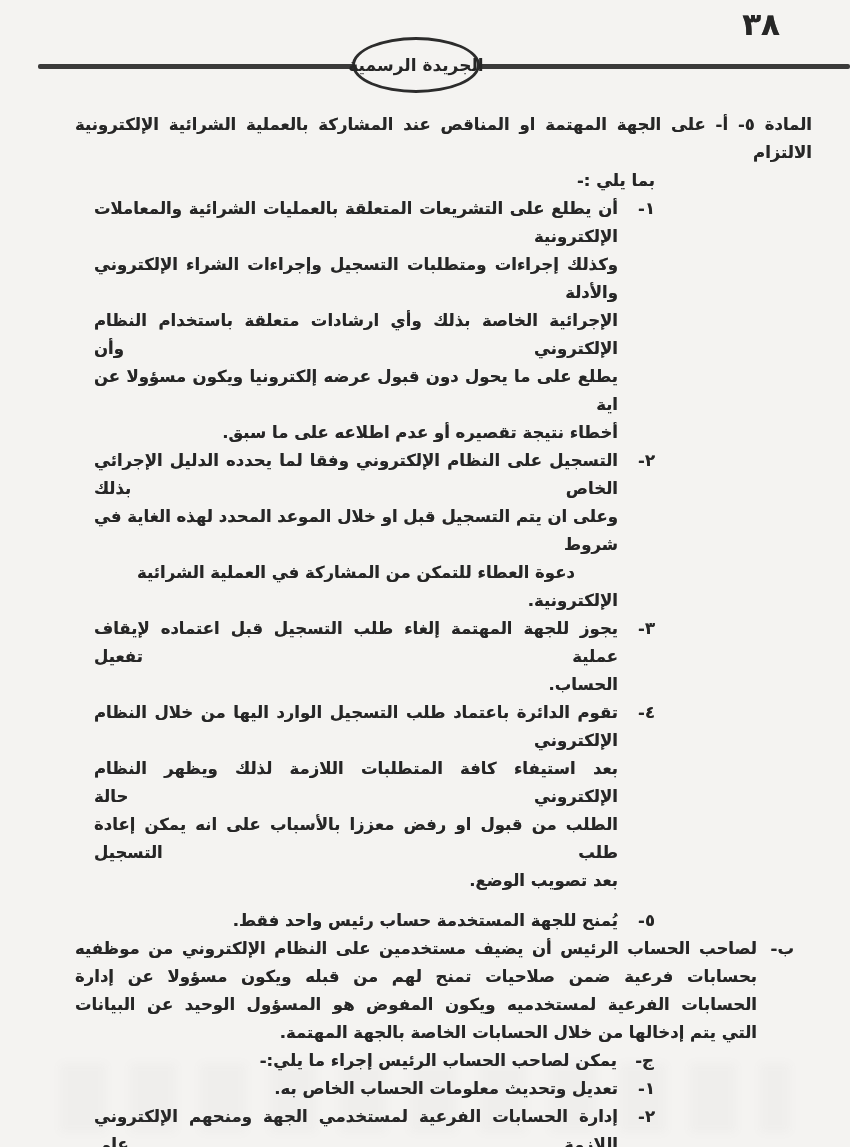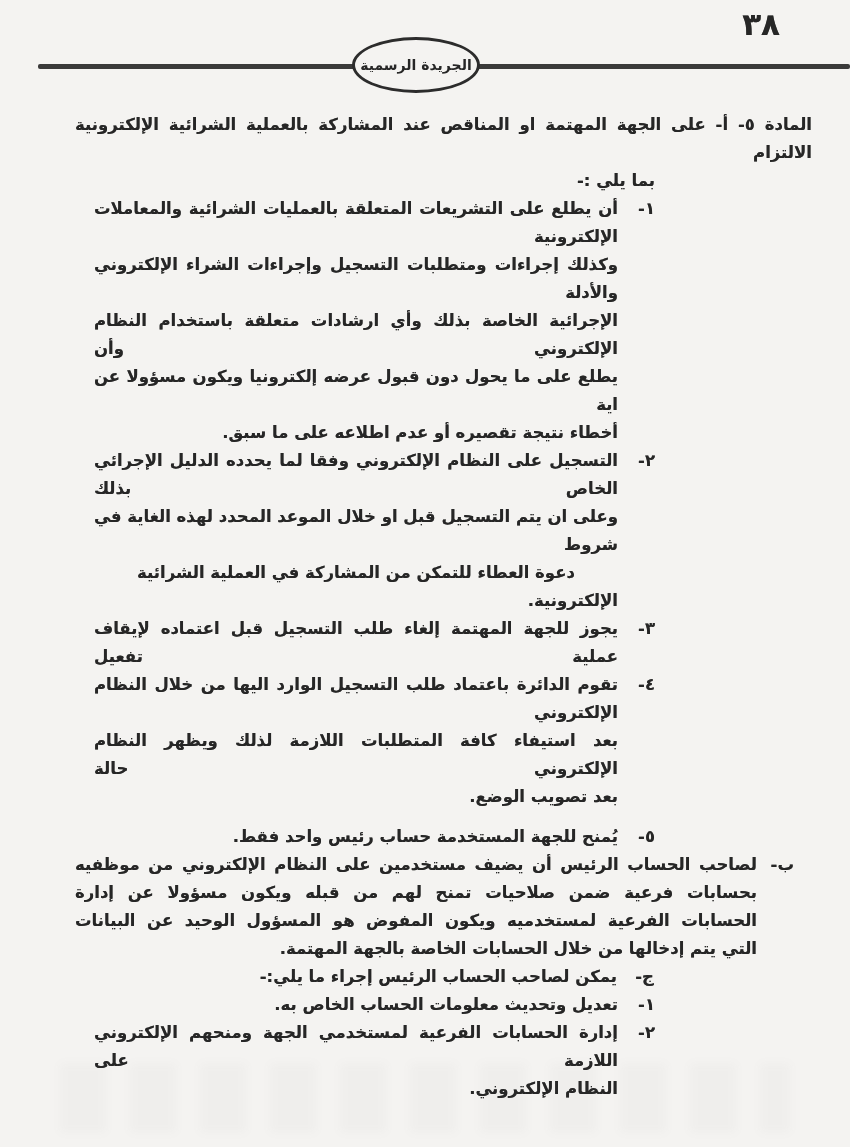--- a/index.html
+++ b/index.html
@@ -24,21 +24,21 @@
     height:5px;background:#3a3a3a;border-radius:2px;
   }
   .gazette-seal{
     position:absolute;top:37px;left:352px;
     width:128px;height:56px;
     border:3px solid #2c2c2c;border-radius:50%;
     background:#f4f3f1;
     display:flex;align-items:center;justify-content:center;
     box-sizing:border-box;
   }
-  .gazette-seal span{font-size:14px;white-space:nowrap;}
+  .gazette-seal span{font-size:17px;white-space:nowrap;}
   
   .body{
     position:absolute;top:111px;right:38px;left:75px;
     font-size:16.5px;line-height:28px;
     text-shadow:0 0 .5px rgba(0,0,0,.5);
   }
   .line{white-space:nowrap;}
   .j{white-space:normal;text-align:justify;text-align-last:justify;}
   .last{white-space:normal;text-align:center;text-align-last:right;}
   .intro-tail{padding-right:0;margin-right:157px;}
@@ -94,28 +94,30 @@
         <div class="line j">التسجيل على النظام الإلكتروني وفقا لما يحدده الدليل الإجرائي الخاص بذلك</div>
         <div class="line j">وعلى ان يتم التسجيل قبل او خلال الموعد المحدد لهذه الغاية في شروط</div>
         <div class="line last">دعوة العطاء للتمكن من المشاركة في العملية الشرائية الإلكترونية.</div>
       </div>
     </div>
 
     <div class="num-item">
       <span class="marker">٣-</span>
       <div class="ilines">
         <div class="line j">يجوز للجهة المهتمة إلغاء طلب التسجيل قبل اعتماده لإيقاف عملية تفعيل</div>
+        <div class="line last">الحساب.</div>
       </div>
     </div>
 
     <div class="num-item">
       <span class="marker">٤-</span>
       <div class="ilines">
         <div class="line j">تقوم الدائرة باعتماد طلب التسجيل الوارد اليها من خلال النظام الإلكتروني</div>
         <div class="line j">بعد استيفاء كافة المتطلبات اللازمة لذلك ويظهر النظام الإلكتروني حالة</div>
+        <div class="line j">الطلب من قبول او رفض معززا بالأسباب على انه يمكن إعادة طلب التسجيل</div>
         <div class="line last">بعد تصويب الوضع.</div>
       </div>
     </div>
 
     <div class="num-item gap-sm">
       <span class="marker">٥-</span>
       <div class="ilines">
         <div class="line last">يُمنح للجهة المستخدمة حساب رئيس واحد فقط.</div>
       </div>
     </div>

